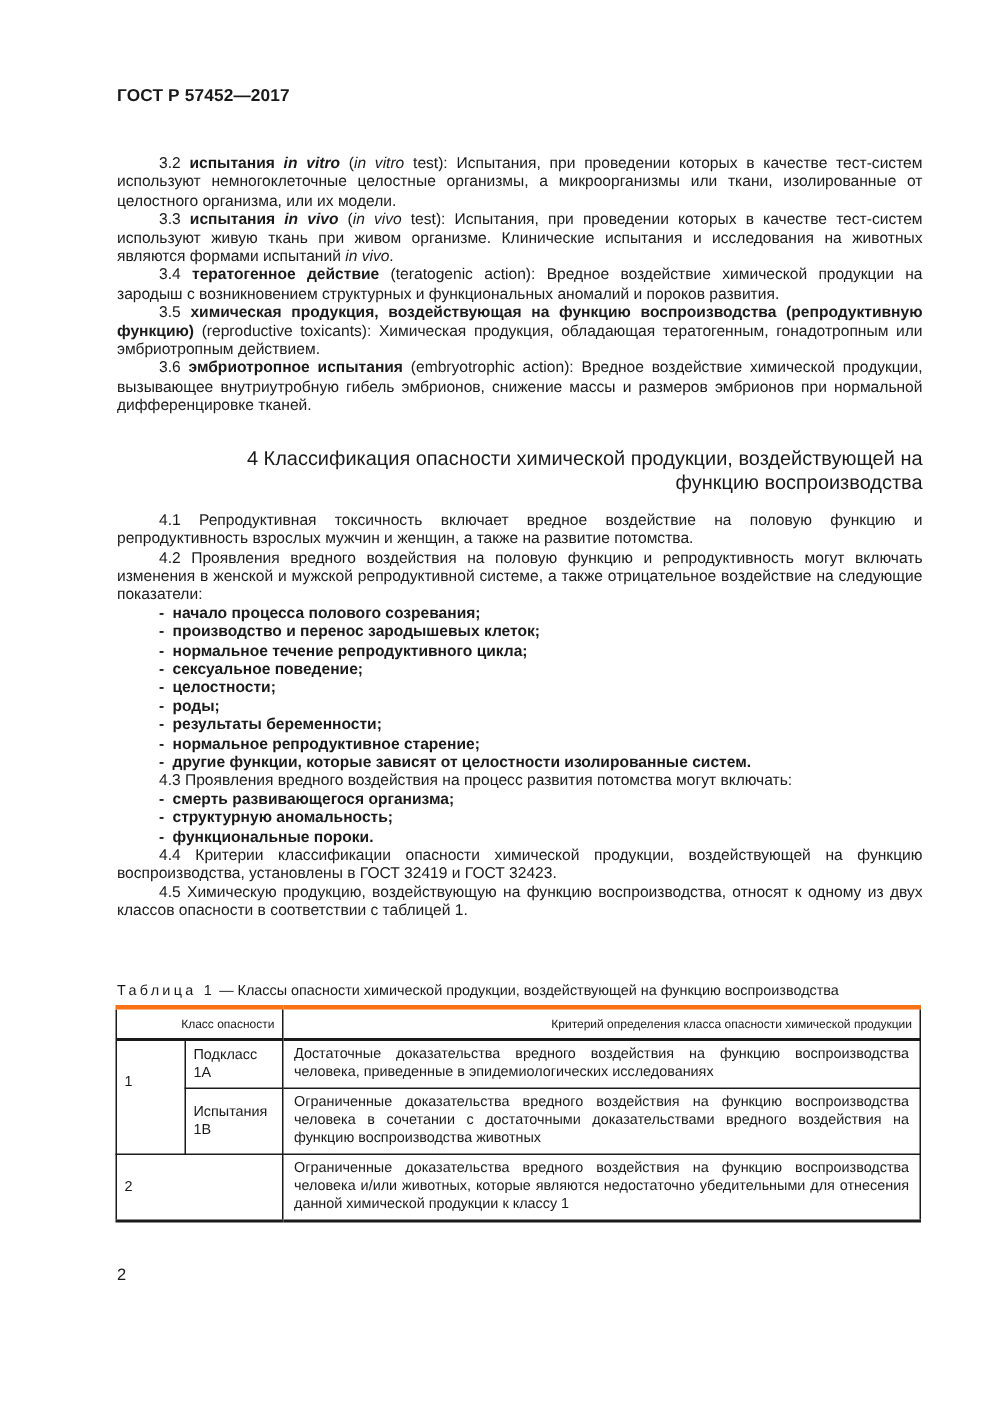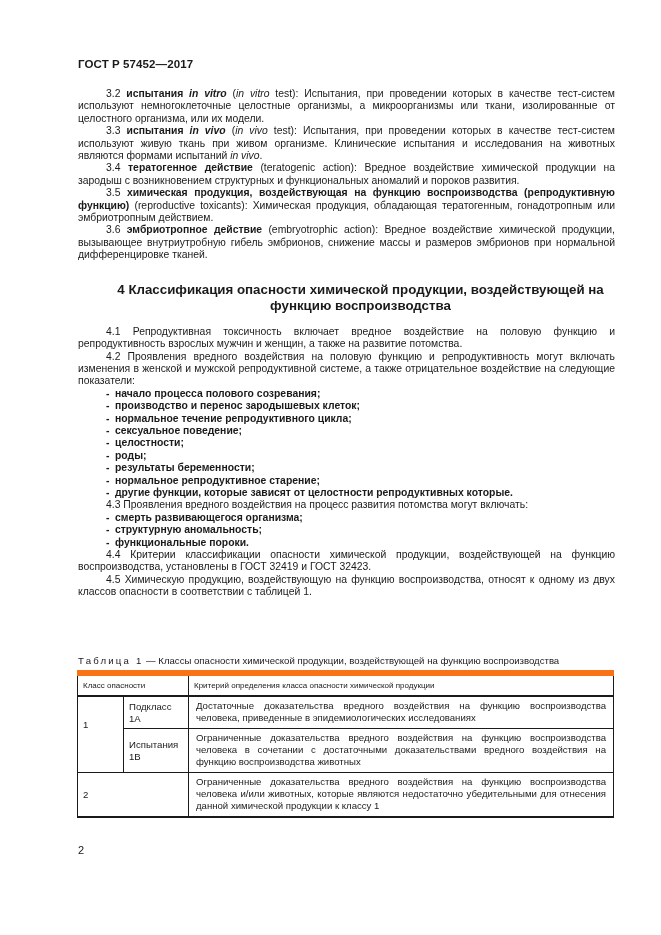--- a/index.html
+++ b/index.html
@@ -6,47 +6,47 @@
     body {
       width: 661px; height: 935px; position: relative; overflow: hidden;
       font-family: "Liberation Sans", sans-serif; color: #1a1a1a;
     }
     .page { position: absolute; left: 0; top: 0; width: 661px; height: 935px; }
     .doc-header {
       position: absolute; left: 78px; top: 58px;
       font-size: 11.5px; font-weight: bold; letter-spacing: 0.1px;
     }
     .body-text {
-      position: absolute; left: 78px; top: 88px; width: 537px;
+      position: absolute; left: 78px; top: 104px; width: 537px;
       font-size: 10.4px; line-height: 12.4px; text-align: justify;
     }
     .para { margin: 0; text-indent: 28px; }
     .para b { font-weight: bold; }
     .para i { font-style: italic; }
     .section-title {
-      margin: 20px 0 12px 28px; font-size: 13.3px; font-weight: bold; line-height: 16px;
-      text-indent: 0; text-align: center;
+      margin: 20px 0 12px 28px; font-size: 13.3px; font-weight: normal; line-height: 16px;
+      text-indent: 0; text-align: right;
     }
     .list { margin: 0; padding: 0; list-style: none; font-weight: bold; }
     .list li { padding-left: 28px; text-indent: 0; }
     .list li .dash { display: inline-block; width: 9px; }
     .table-caption {
       position: absolute; left: 78px; top: 655px; font-size: 9.6px; white-space: nowrap; text-align: right;
     }
     .table-caption .spaced { letter-spacing: 2.2px; }
     table.classes {
       position: absolute; left: 77px; top: 670px; width: 537px;
       border-collapse: collapse; font-size: 9.6px; line-height: 12px;
     }
     table.classes td, table.classes th {
       border: 1px solid #1a1a1a; padding: 2px 5px; vertical-align: middle;
     }
     table.classes th {
-      font-weight: normal; font-size: 8px; height: 15px; text-align: left;
-      border-bottom: 2px solid #1a1a1a; border-top: 6px solid #f97316;
+      font-weight: normal; font-size: 8px; height: 15px; text-align: right;
+      border-bottom: 2px solid #1a1a1a; border-top: 3px solid #f97316;
     }
     table.classes tr.last td { border-bottom: 2px solid #1a1a1a; }
     table.classes td.center { text-align: left; }
     table.classes td.crit { text-align: justify; padding: 3px 7px 4px 7px; }
     table.classes td.cls { vertical-align: top; padding-top: 22px; }
     .page-number { position: absolute; left: 78px; top: 844px; font-size: 11px; }
   </style>
 </head>
 <body>
 
@@ -57,36 +57,36 @@
   <div class="body-text">
 
     <p class="para"><span>3.2</span> <b><span>испытания </span><i>in vitro</i></b><span> (</span><i>in vitro</i><span> test): </span><span>Испытания, при проведении которых в качестве тест-систем используют немногоклеточные целостные организмы, а микроорганизмы или ткани, изолированные от целостного организма, или их модели.</span></p>
 
     <p class="para"><span>3.3</span> <b><span>испытания </span><i>in vivo</i></b><span> (</span><i>in vivo</i><span> test): </span><span>Испытания, при проведении которых в качестве тест-систем используют живую ткань при живом организме. Клинические испытания и исследования на животных являются формами испытаний </span><i>in vivo</i><span>.</span></p>
 
     <p class="para"><span>3.4</span> <b>тератогенное действие</b><span> (teratogenic action): </span><span>Вредное воздействие химической продукции на зародыш с возникновением структурных и функциональных аномалий и пороков развития.</span></p>
 
     <p class="para"><span>3.5</span> <b>химическая продукция, воздействующая на функцию воспроизводства (репродуктивную функцию)</b><span> (reproductive toxicants): </span><span>Химическая продукция, обладающая тератогенным, гонадотропным или эмбриотропным действием.</span></p>
 
-    <p class="para"><span>3.6</span> <b>эмбриотропное действие</b><span> (embryotrophic action): </span><span>Вредное воздействие химической продукции, вызывающее внутриутробную гибель эмбрионов, снижение массы и размеров эмбрионов при нормальной дифференцировке тканей.</span></p>
+    <p class="para"><span>3.6</span> <b>эмбриотропное испытания</b><span> (embryotrophic action): </span><span>Вредное воздействие химической продукции, вызывающее внутриутробную гибель эмбрионов, снижение массы и размеров эмбрионов при нормальной дифференцировке тканей.</span></p>
 
     <div class="section-title">4 Классификация опасности химической продукции, воздействующей на функцию воспроизводства</div>
 
     <p class="para">4.1 Репродуктивная токсичность включает вредное воздействие на половую функцию и репродуктивность взрослых мужчин и женщин, а также на развитие потомства.</p>
     <p class="para">4.2 Проявления вредного воздействия на половую функцию и репродуктивность могут включать изменения в женской и мужской репродуктивной системе, а также отрицательное воздействие на следующие показатели:</p>
     <ul class="list">
       <li><span class="dash">-</span><span>начало процесса полового созревания;</span></li>
       <li><span class="dash">-</span><span>производство и перенос зародышевых клеток;</span></li>
       <li><span class="dash">-</span><span>нормальное течение репродуктивного цикла;</span></li>
       <li><span class="dash">-</span><span>сексуальное поведение;</span></li>
       <li><span class="dash">-</span><span>целостности;</span></li>
       <li><span class="dash">-</span><span>роды;</span></li>
       <li><span class="dash">-</span><span>результаты беременности;</span></li>
       <li><span class="dash">-</span><span>нормальное репродуктивное старение;</span></li>
-      <li><span class="dash">-</span><span>другие функции, которые зависят от целостности репродуктивных которые.</span></li>
+      <li><span class="dash">-</span><span>другие функции, которые зависят от целостности изолированные систем.</span></li>
     </ul>
     <p class="para">4.3 Проявления вредного воздействия на процесс развития потомства могут включать:</p>
     <ul class="list">
       <li><span class="dash">-</span><span>смерть развивающегося организма;</span></li>
       <li><span class="dash">-</span><span>структурную аномальность;</span></li>
       <li><span class="dash">-</span><span>функциональные пороки.</span></li>
     </ul>
     <p class="para">4.4 Критерии классификации опасности химической продукции, воздействующей на функцию воспроизводства, установлены в ГОСТ 32419 и ГОСТ 32423.</p>
     <p class="para">4.5 Химическую продукцию, воздействующую на функцию воспроизводства, относят к одному из двух классов опасности в соответствии с таблицей 1.</p>
   </div>

